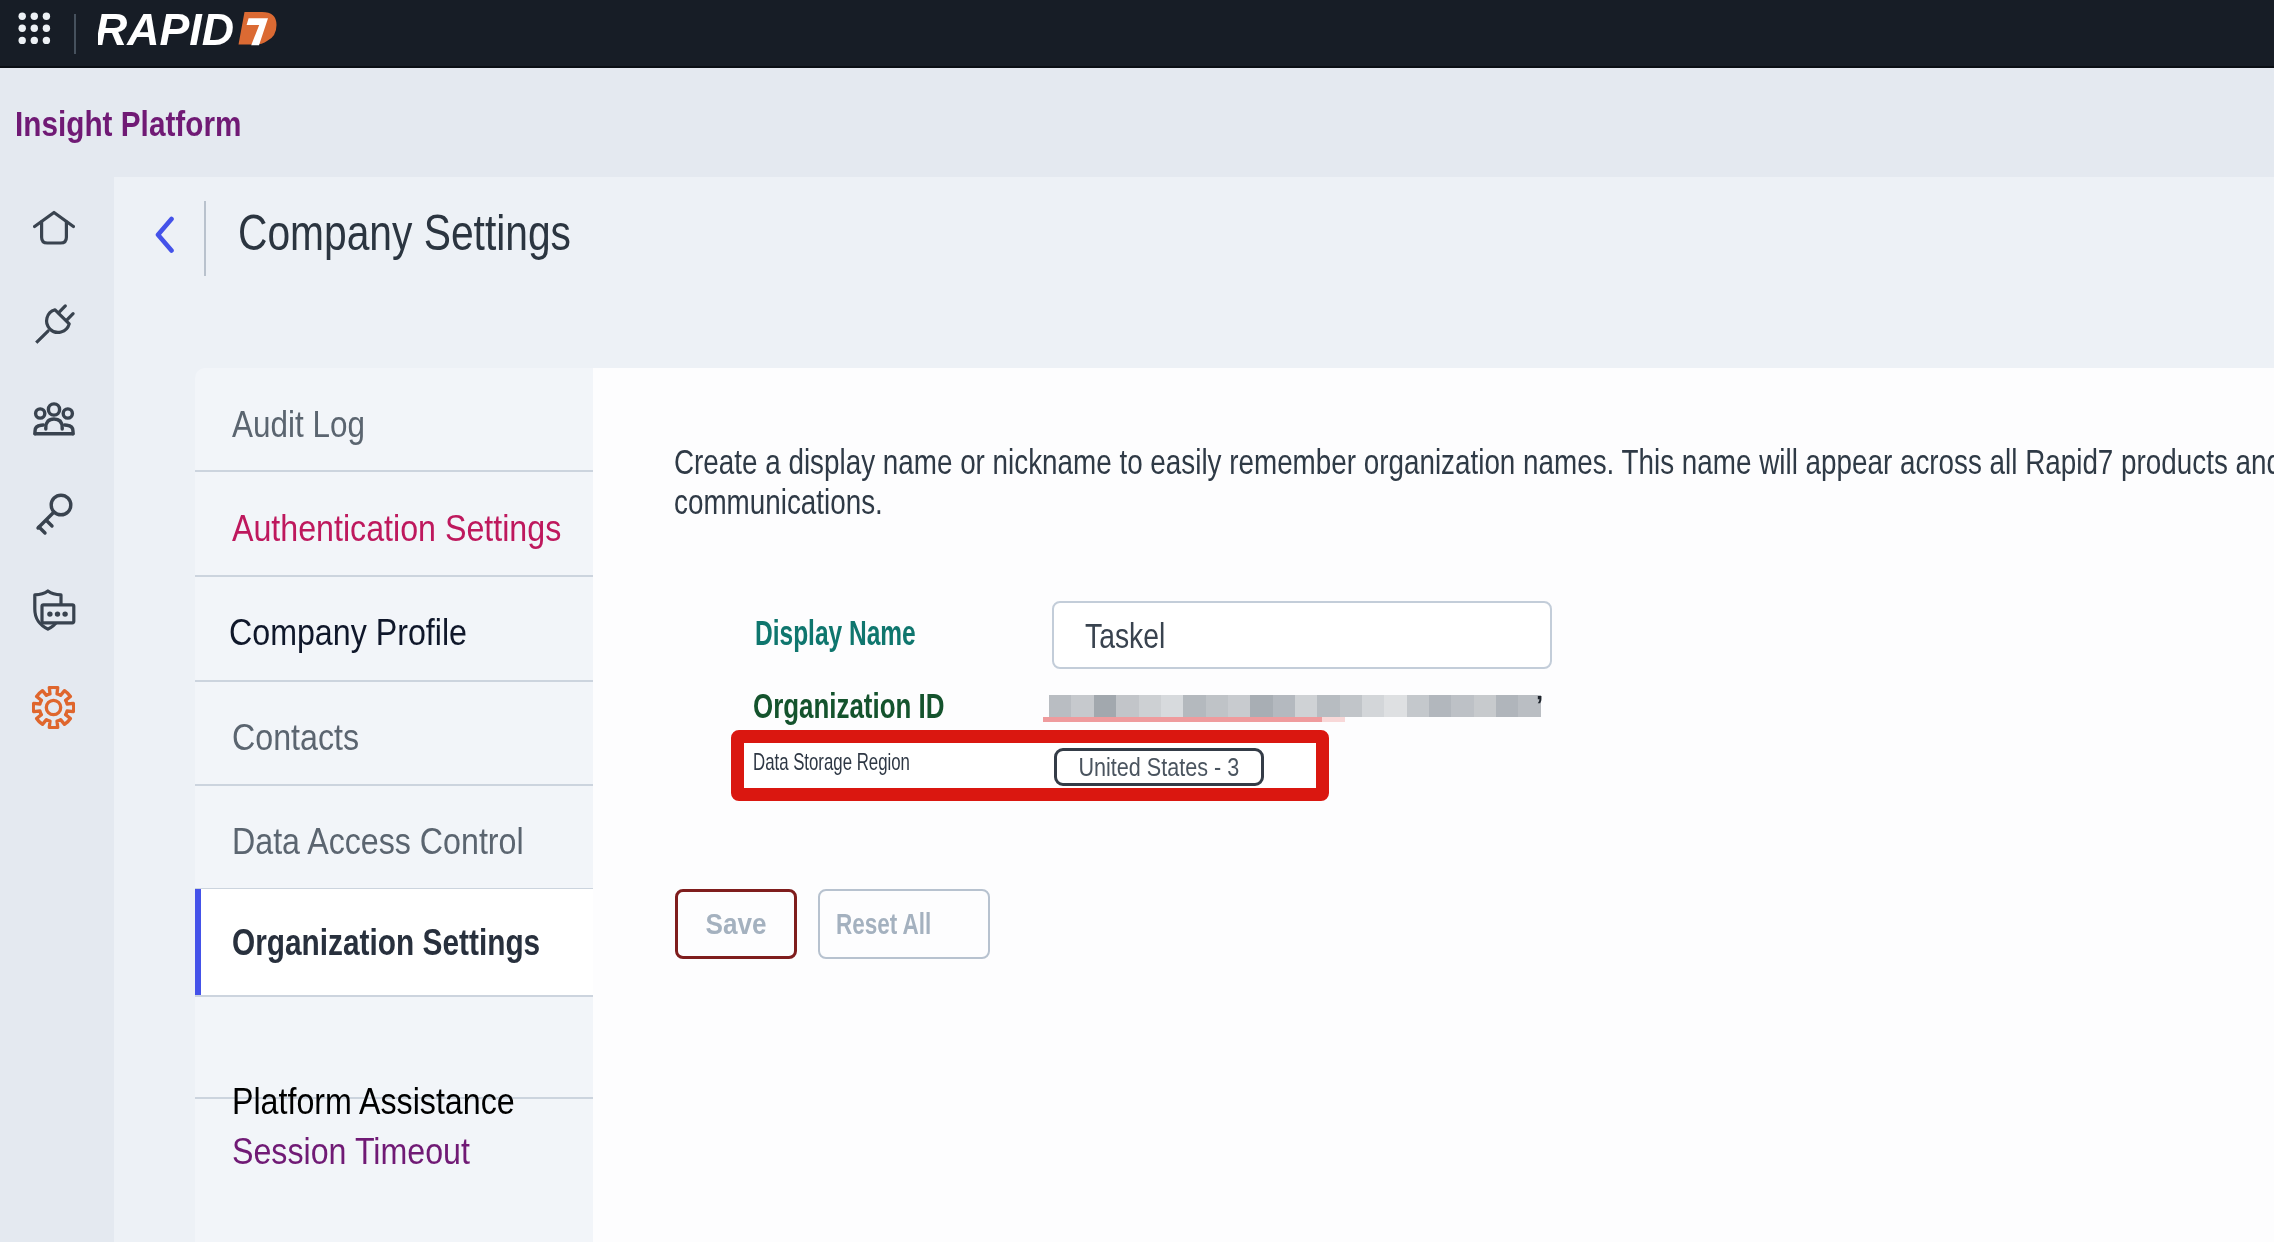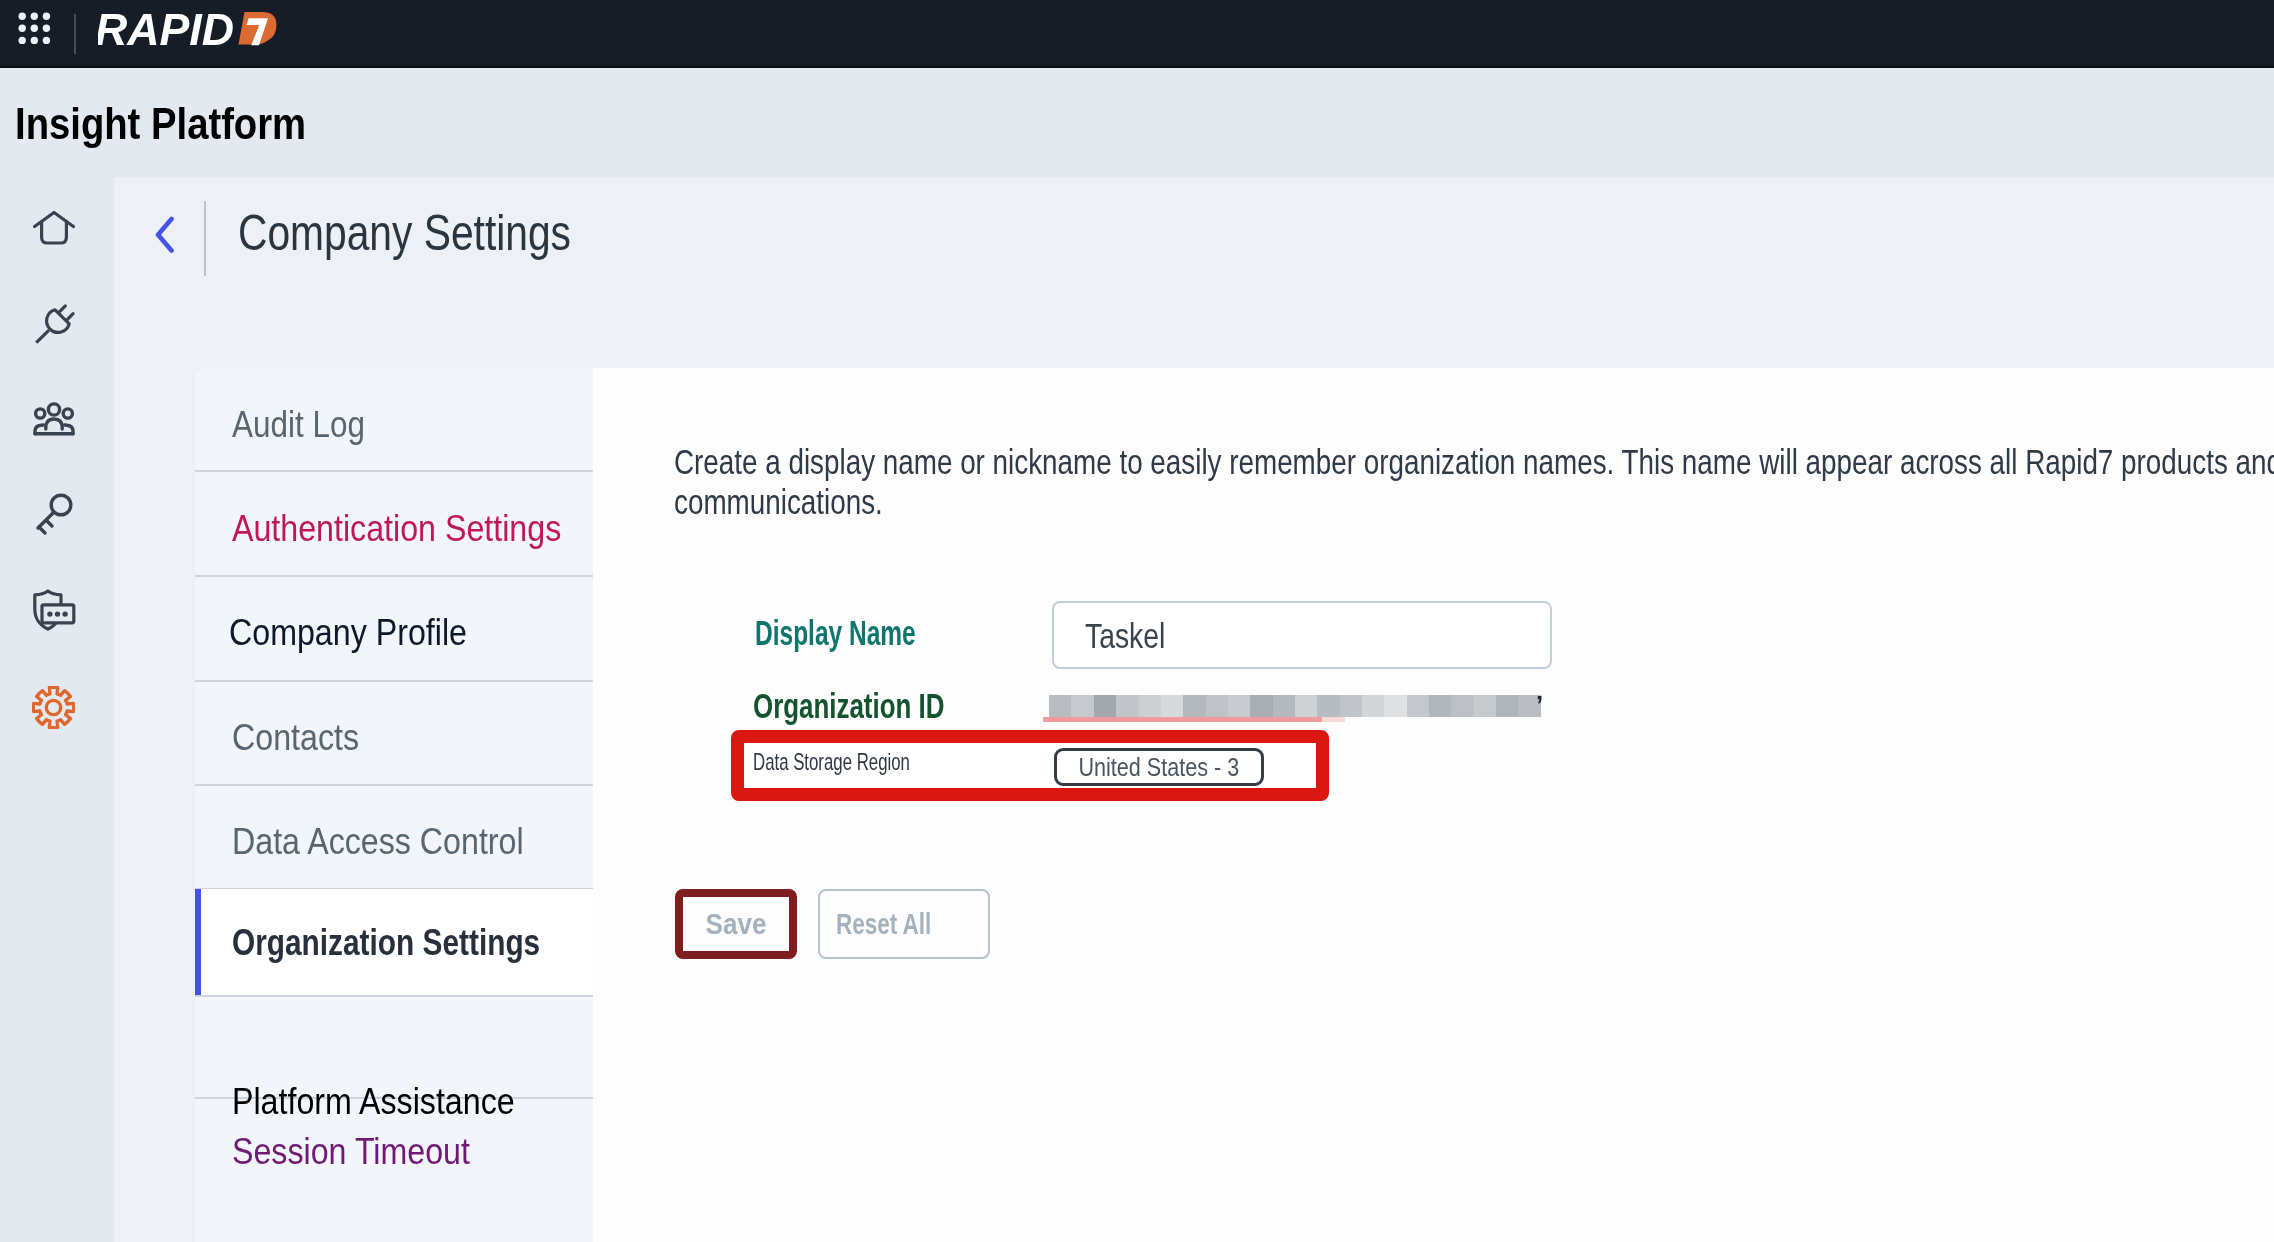--- a/index.html
+++ b/index.html
@@ -26,21 +26,21 @@
   </g>
 </svg>
 <div class="abs" style="left:74px;top:14px;width:2px;height:40px;background:#46515d"></div>
 
 <svg class="abs" style="left:98px;top:11px" width="184" height="36" viewBox="0 0 184 36">
   <text x="-3" y="33.5" font-family="Liberation Sans" font-size="45" font-weight="bold" font-style="italic" fill="#ffffff" textLength="139" lengthAdjust="spacingAndGlyphs">RAPID</text>
   <path d="M146.5 1 h17.5 q14.5 0 14.5 13 q0 11.5 -9.5 16 q-4.5 3.5 -12.5 3.5 h-16 Z" fill="#db6a33"></path>
   <path d="M150.6 7.2 H170 L161 34.3 H153.2 L161.2 13.9 H148.6 Z" fill="#ffffff"></path>
 </svg>
 
-<div class="abs" style="left:15px;top:106px;font-size:45px;line-height:35px;font-weight:bold;color:#000000"><span class="sx" style="transform:scaleX(0.85)">Insight Platform</span></div>
+<div class="abs" style="left:15px;top:106px;font-size:35px;line-height:35px;font-weight:bold;color:#701a75"><span class="sx" style="transform:scaleX(0.85)">Insight Platform</span></div>
 
 <div class="abs" style="left:114px;top:177px;width:2160px;height:1065px;background:#edf1f6"></div>
 
 <svg class="abs" style="left:33px;top:210px" width="42" height="36" viewBox="0 0 42 36" fill="none" stroke="#39434f" stroke-width="3.2" stroke-linecap="round" stroke-linejoin="round">
   <path d="M1.6 16.5 L21 2.5 L40.4 16.5"></path>
   <path d="M8.6 11.8 V27.2 Q8.6 33 14.4 33 H27.6 Q33.4 33 33.4 27.2 V11.8"></path>
 </svg>
 
 <svg class="abs" style="left:31px;top:300px;transform:rotate(45deg)" width="46" height="50" viewBox="0 0 46 50" fill="none" stroke="#39434f" stroke-width="3.2" stroke-linecap="round" stroke-linejoin="round">
   <path d="M13 13.5 A 11.5 11.5 0 1 0 33 13.5 Z"></path>
@@ -124,18 +124,18 @@
 <div class="abs" style="left:1043px;top:717px;width:279px;height:5px;background:#ef9b9d"></div>
 <div class="abs" style="left:1322px;top:717px;width:23px;height:5px;background:#f8d8d8"></div>
 <div class="abs" style="left:1536px;top:692px;font-size:26px;line-height:26px;color:#1e242c;font-weight:bold">’</div>
 
 <div class="abs" style="left:731px;top:730px;width:598px;height:71px;background:#ffffff;border:13px solid #da1710;border-radius:8px"></div>
 <div class="abs" style="left:753px;top:744px;font-size:24px;line-height:35px;font-weight:normal;color:#2e3744"><span class="sx" style="transform:scaleX(0.70)">Data Storage Region</span></div>
 <div class="abs" style="left:1054px;top:748px;width:210px;height:38px;border:3px solid #343c47;border-radius:9px;background:#fff;display:flex;align-items:center;justify-content:center">
   <span style="font-size:26px;color:#4a545f;transform:scaleX(0.83);display:inline-block;white-space:nowrap">United States - 3</span>
 </div>
 
-<div class="abs" style="left:675px;top:889px;width:122px;height:70px;border:8px solid #7f1d1d;border-radius:8px;display:flex;align-items:center;justify-content:center">
+<div class="abs" style="left:675px;top:889px;width:122px;height:70px;border:3px solid #7f1d1d;border-radius:8px;display:flex;align-items:center;justify-content:center">
   <span style="font-size:30px;font-weight:bold;color:#a4b1bf;transform:scaleX(0.87);display:inline-block;white-space:nowrap">Save</span>
 </div>
 <div class="abs" style="left:818px;top:889px;width:172px;height:70px;border:2px solid #b7c2cf;border-radius:8px;display:flex;align-items:center;justify-content:flex-start;padding-right:14px">
   <span style="font-size:30px;font-weight:bold;color:#a4b1bf;transform:scaleX(0.75);display:inline-block;white-space:nowrap">Reset All</span>
 </div>
 
 </body></html>

